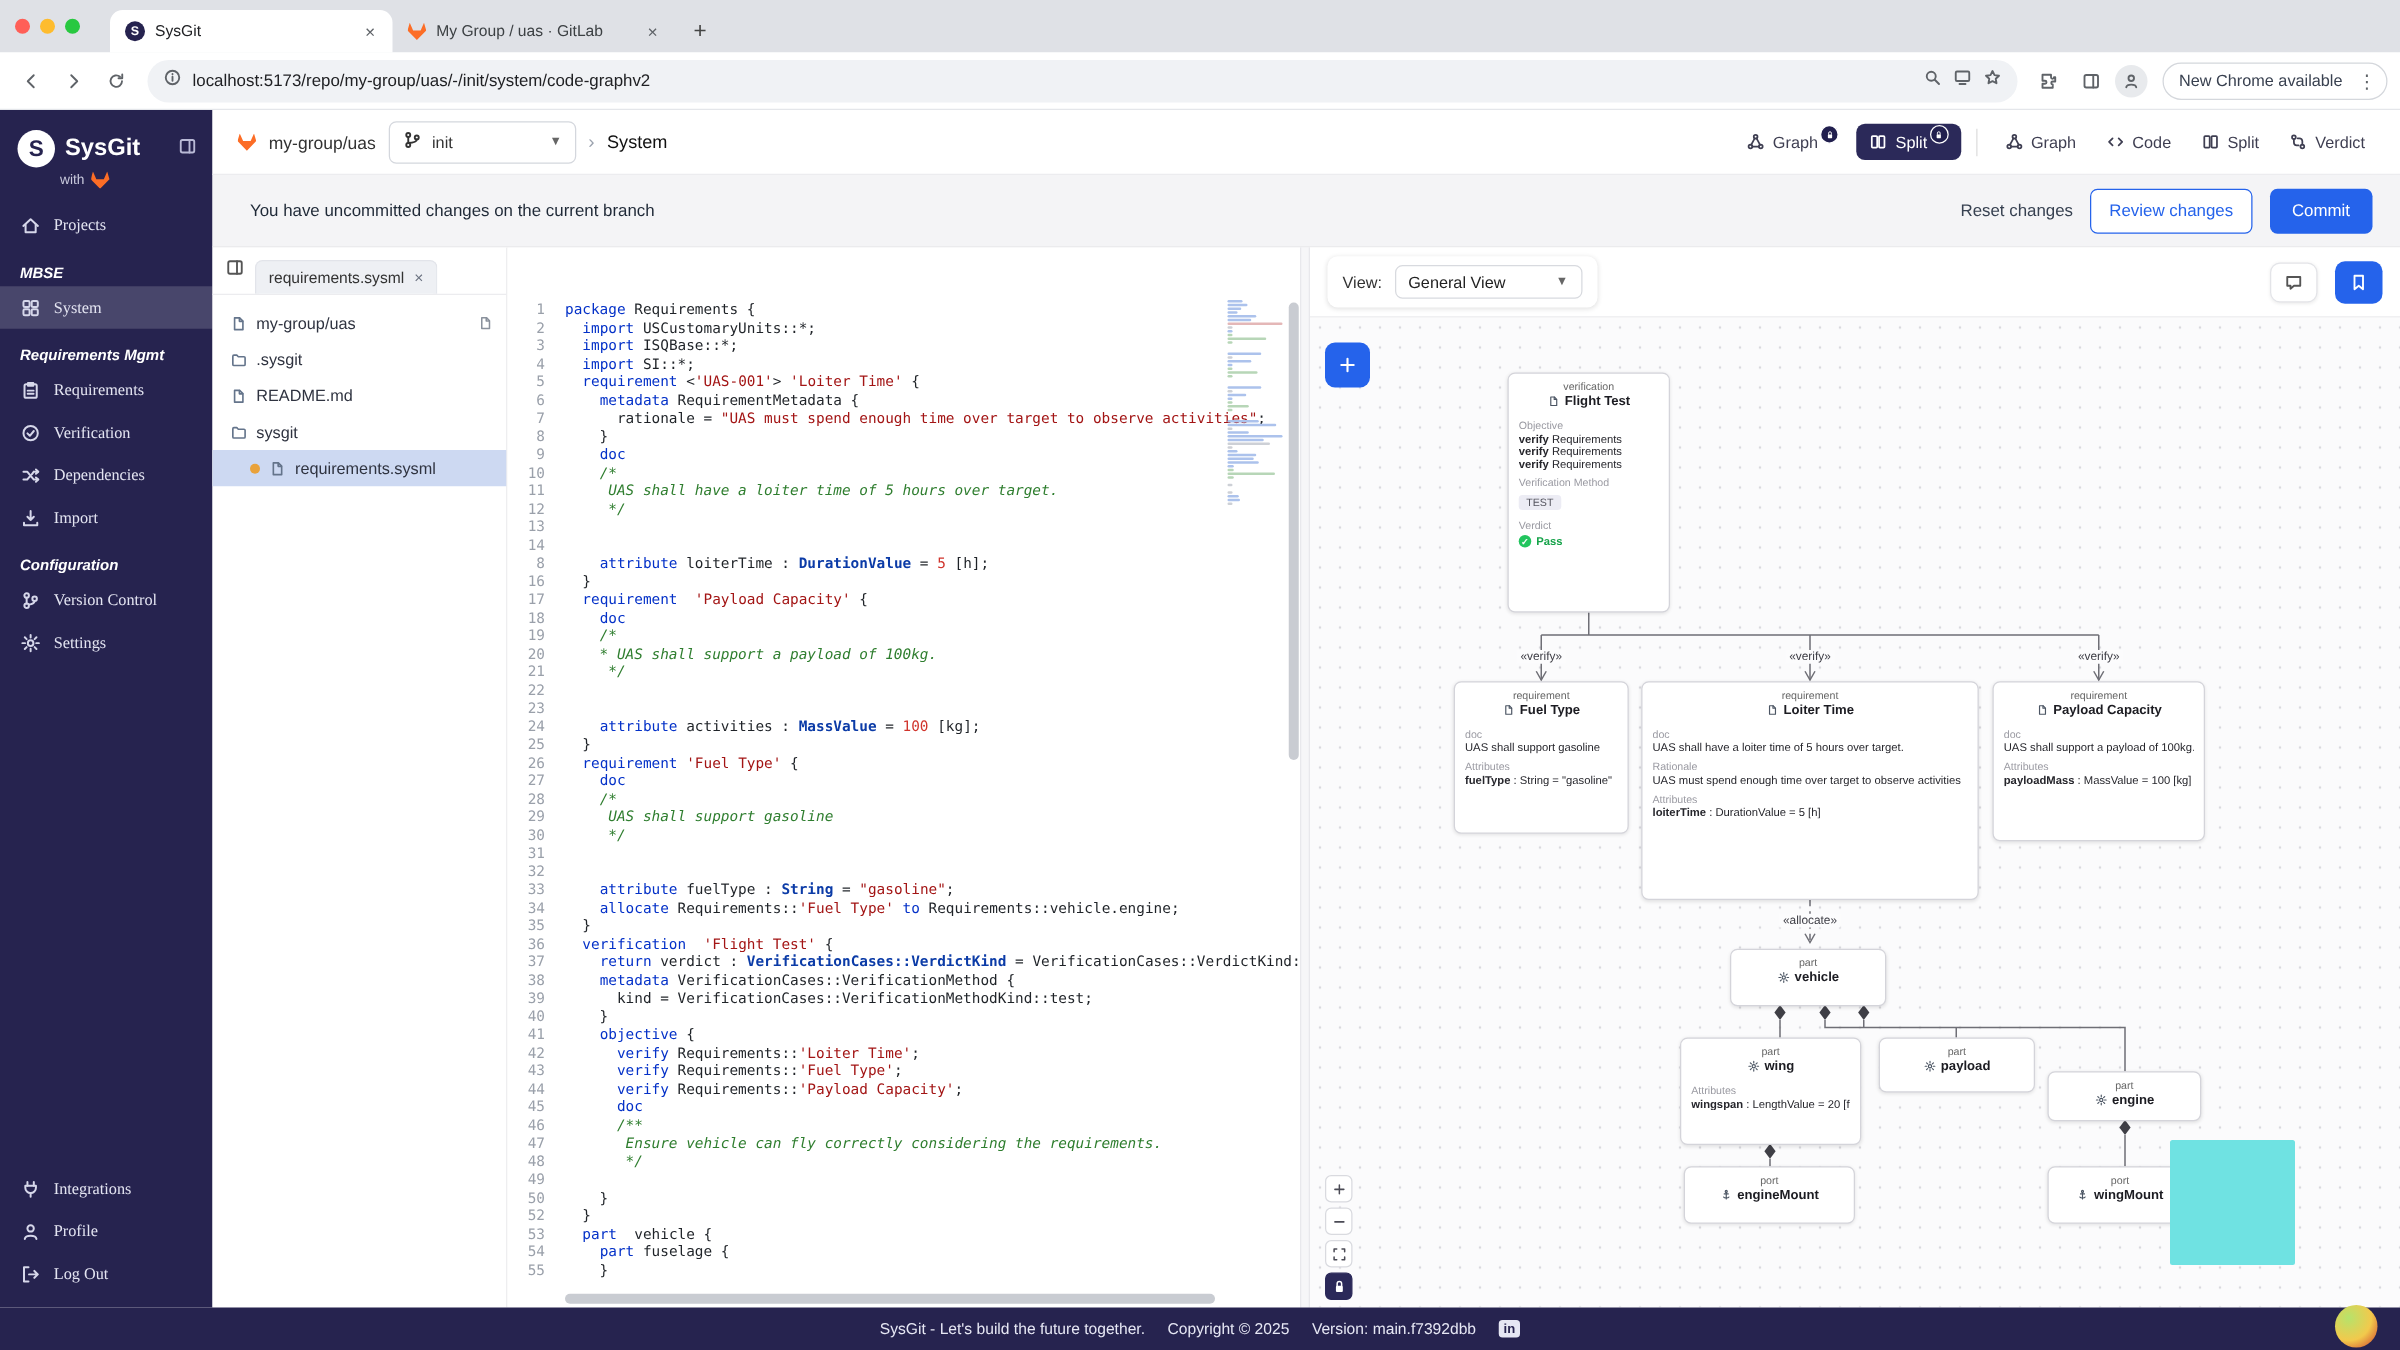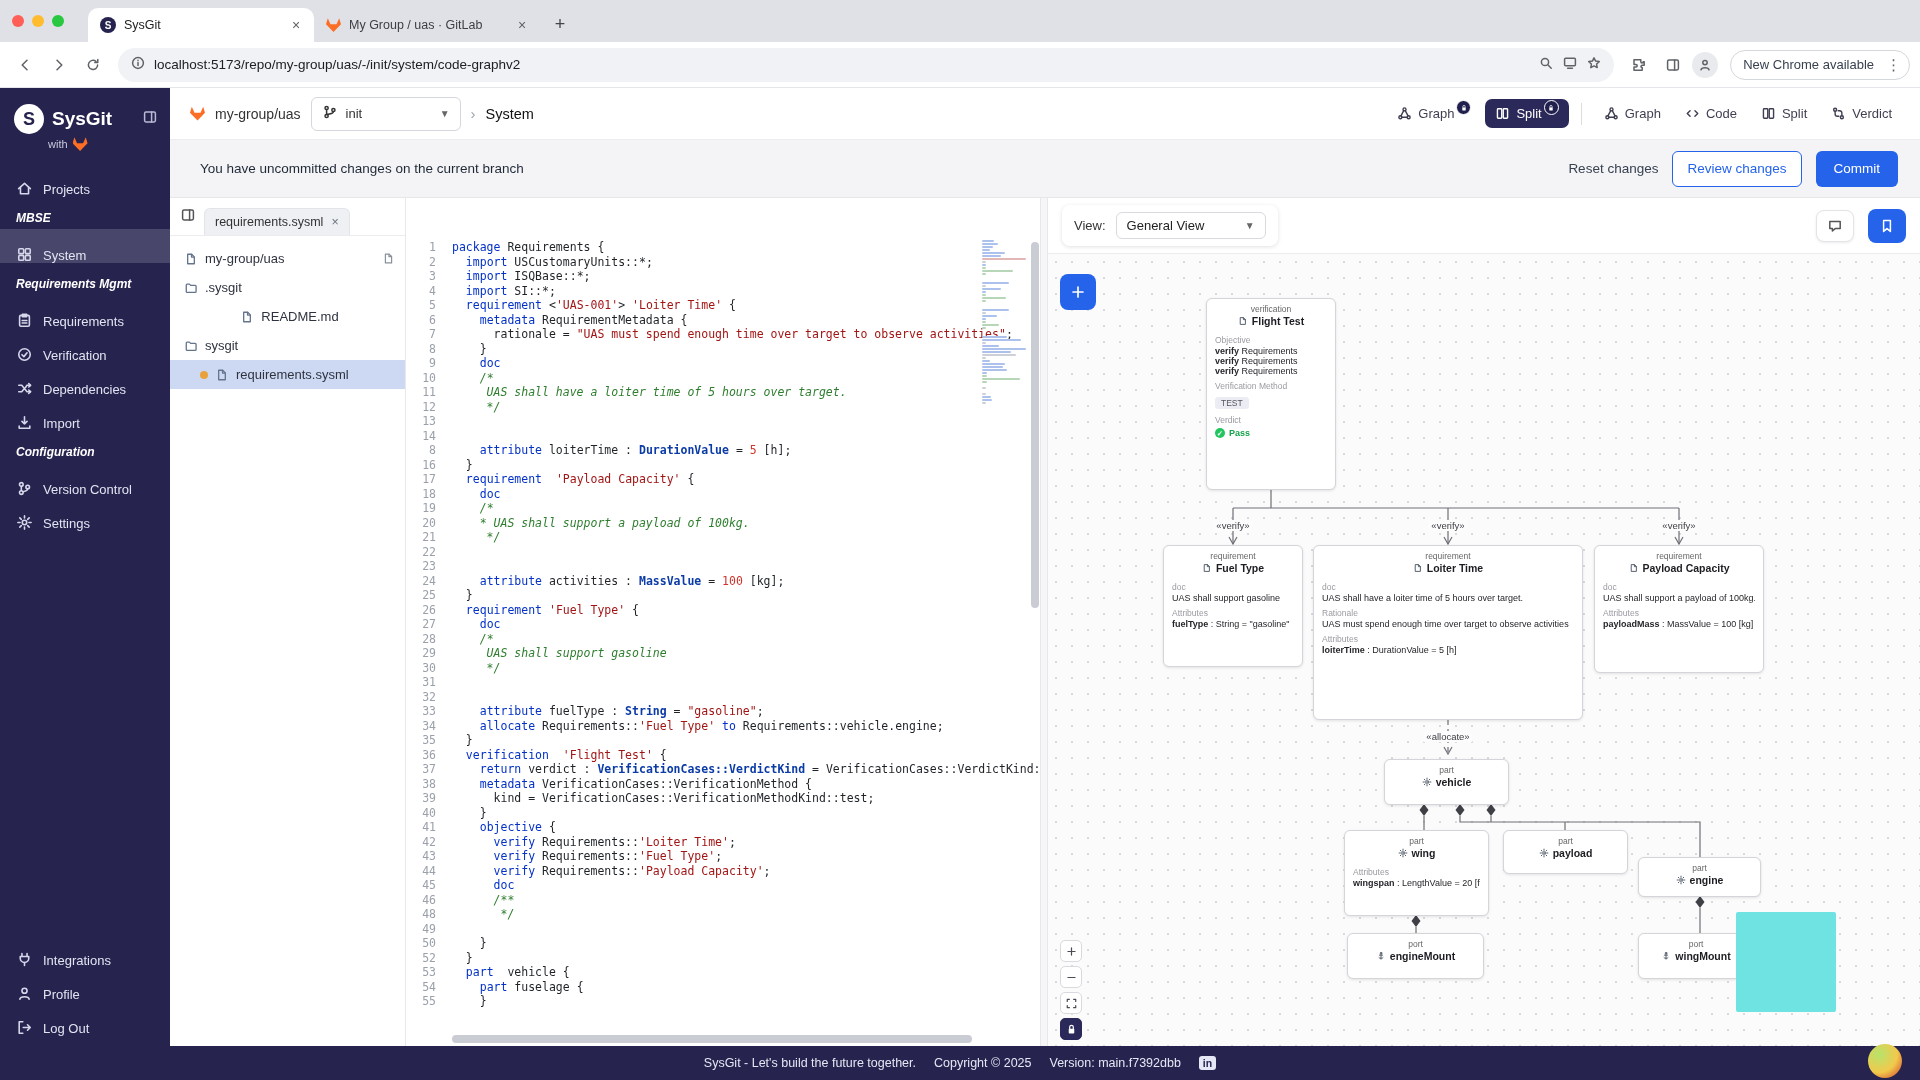--- a/index.html
+++ b/index.html
@@ -30,21 +30,21 @@
 
   
   #app { display:flex; height:958px; }
   #sidebar { width:170px; background:#26234f; color:#e4e5f2; display:flex; flex-direction:column; flex:none; padding-top:12px; }
   .logo-row { display:flex; align-items:center; gap:8px; padding:4px 12px 0 14px; }
   .biglogo { width:30px; height:30px; border-radius:50%; background:#fff; color:#26234f; font-weight:bold; font-size:18px; display:flex; align-items:center; justify-content:center; }
   .logo-text { font-size:19px; font-weight:bold; color:#fff; }
   .collapse { margin-left:auto; color:#b9bad6; }
   .with-row { display:flex; align-items:center; gap:5px; margin:3px 0 12px 48px; font-size:11px; color:#c9cadd; }
   .side-label { font-size:12px; font-weight:bold; color:#fff; margin:14px 0 4px 16px;font-style:italic; }
-  .side-item { display:flex; align-items:flex-end; gap:10px; height:34px; padding:0 10px 0 16px; font-size:13px; color:#e3e4f1; cursor:pointer; }
+  .side-item { display:flex; align-items:center; gap:10px; height:34px; padding:0 10px 0 16px; font-size:13px; color:#e3e4f1; cursor:pointer;font-family:Liberation Serif, serif; }
   .side-item .si { color:#d6d7ea; display:flex; }
   .side-item.active { background:rgba(255,255,255,.16); }
   #side-bottom { margin-top:auto; padding-bottom:10px; }
 
   #main { flex:1; display:flex; flex-direction:column; min-width:0; }
   #app-header { height:52px; background:#fff; border-bottom:1px solid #ececef; display:flex; align-items:center; padding:0 18px 0 20px; gap:10px; }
   #repo-name { font-size:14px; color:#333; }
   #branch-select { display:flex; align-items:center; gap:8px; border:1px solid #d4d7dd; border-radius:6px; height:34px; padding:0 10px; width:150px; font-size:13px; color:#333; }
   #branch-select .caret { margin-left:auto; color:#666; font-size:10px; }
   .crumb-sep { color:#9ca3af; font-size:15px; }
@@ -454,21 +454,21 @@
                 </span>
               </div>
               <div class="trow" style="padding-left: 14px;">
                 <span class="ti">
                   <svg viewBox="0 0 16 16" width="14" height="14" fill="none" stroke="currentColor" stroke-width="1.5" stroke-linecap="round" stroke-linejoin="round">
                     <path d="M2.6 4.6a1 1 0 011-1h2.6L7.6 5h5.2a1 1 0 011 1v6a1 1 0 01-1 1H3.6a1 1 0 01-1-1z"></path>
                   </svg>
                 </span>
                 <span>.sysgit</span>
               </div>
-              <div class="trow" style="padding-left: 14px; justify-content: center;">
+              <div class="trow" style="padding-left: 14px;">
                 <span class="ti">
                   <svg viewBox="0 0 16 16" width="14" height="14" fill="none" stroke="currentColor" stroke-width="1.5" stroke-linecap="round" stroke-linejoin="round">
                     <path d="M4.2 2.6h4.6l3 3v7.8H4.2z"></path>
                     <path d="M8.6 2.8v3h3"></path>
                   </svg>
                 </span>
                 <span>README.md</span>
               </div>
               <div class="trow" style="padding-left: 14px;">
                 <span class="ti">
@@ -669,20 +669,24 @@
                 <span class="g">44</span>
                 <span class="ct"><span class="tk-p">      </span><span class="tk-k">verify</span><span class="tk-p"> Requirements::</span><span class="tk-s">'Payload Capacity'</span><span class="tk-p">;</span></span>
               </div>
               <div class="cl">
                 <span class="g">45</span>
                 <span class="ct"><span class="tk-p">      </span><span class="tk-k">doc</span></span>
               </div>
               <div class="cl">
                 <span class="g">46</span>
                 <span class="ct"><span class="tk-p">      </span><span class="tk-c">/**</span></span>
+              </div>
+              <div class="cl">
+                <span class="g">47</span>
+                <span class="ct"><span class="tk-c">       Ensure vehicle can fly correctly considering the requirements.</span></span>
               </div>
               <div class="cl">
                 <span class="g">48</span>
                 <span class="ct"><span class="tk-c">       */</span></span>
               </div>
               <div class="cl">
                 <span class="g">49</span>
                 <span class="ct"></span>
               </div>
               <div class="cl">

